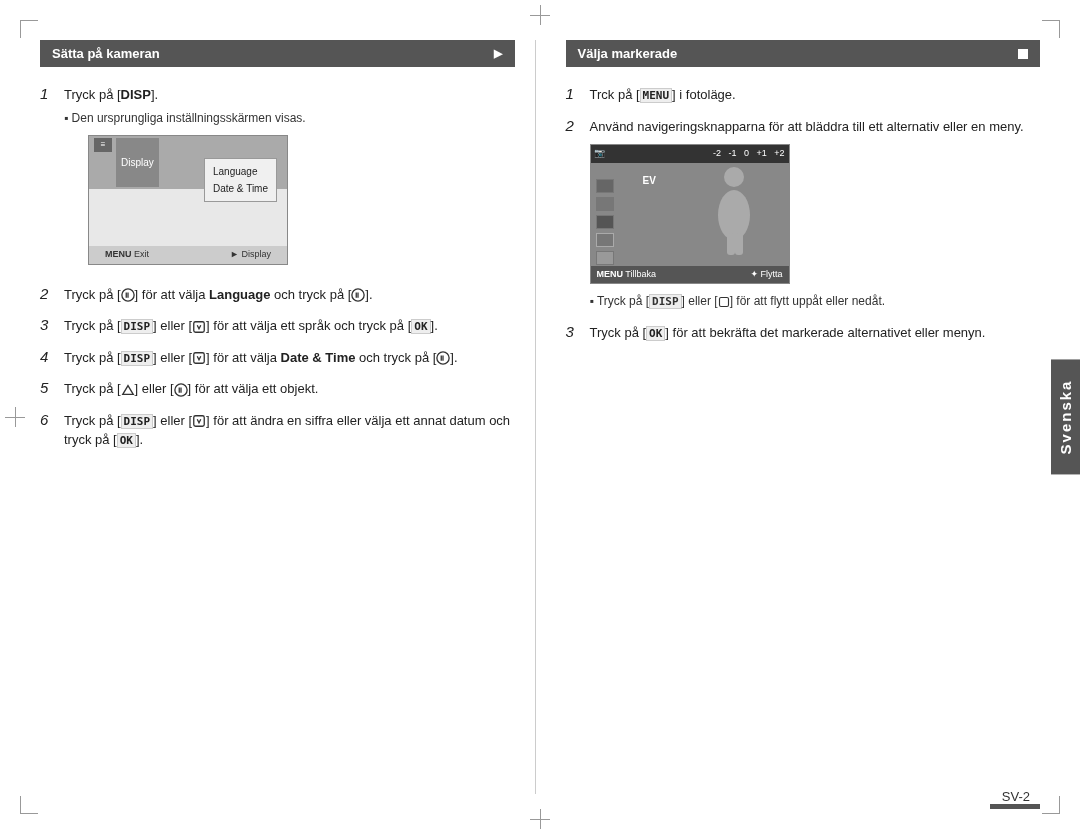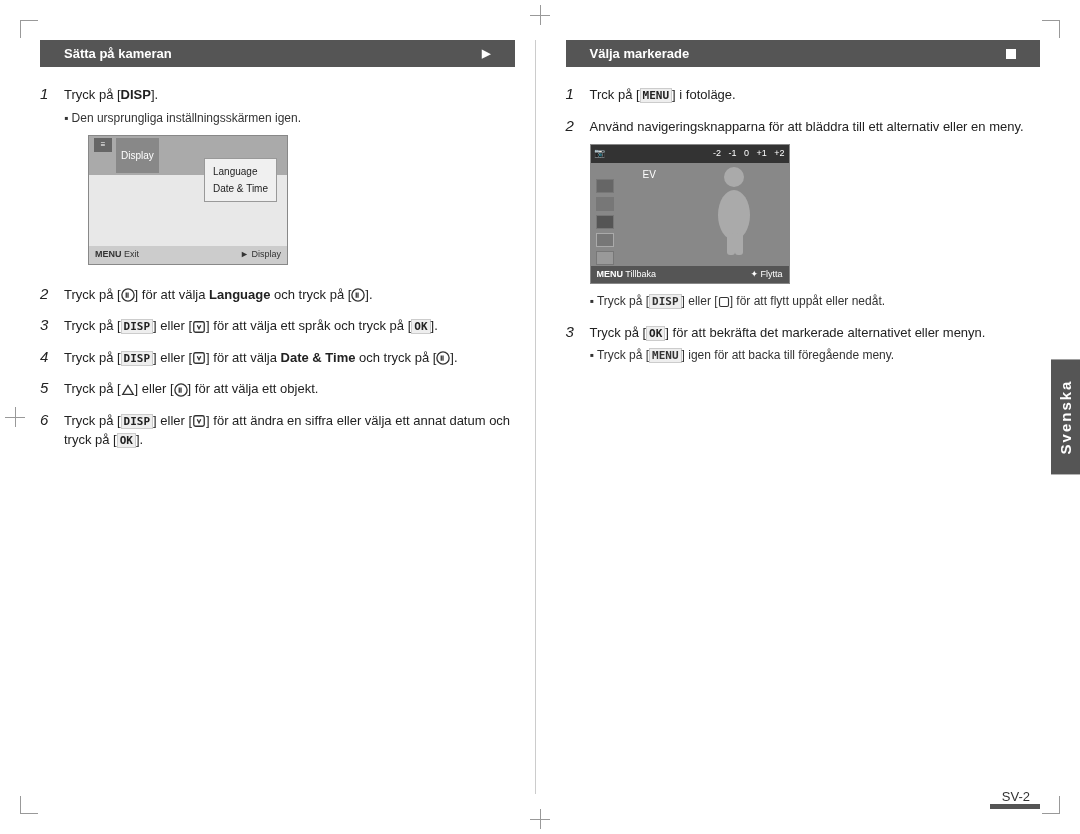--- a/index.html
+++ b/index.html
@@ -71,21 +71,21 @@
       flex: 1;
       padding-left: 30px;
     }
 
     
     .section-header {
       display: flex;
       align-items: center;
       background: #555;
       color: #fff;
-      padding: 6px 24px;
+      padding: 6px 12px;
       font-weight: bold;
       font-size: 13px;
       margin-bottom: 18px;
       gap: 8px;
     }
     .section-header .arrow {
       margin-left: auto;
       font-size: 11px;
     }
     .section-header .square {
@@ -145,42 +145,42 @@
       background: #666;
       display: flex;
       align-items: center;
       justify-content: center;
       color: white;
       font-size: 8px;
     }
     .camera-screen .display-label {
       background: #888;
       color: white;
-      padding: 10px 5px;
+      padding: 17px 5px;
       font-size: 10px;
     }
     .camera-screen .menu-items {
       position: absolute;
       right: 10px;
       top: 22px;
       background: #f0f0f0;
       border: 1px solid #999;
       padding: 4px 8px;
       font-size: 10px;
       line-height: 1.7;
     }
     .camera-screen .menu-bottom {
       position: absolute;
       bottom: 0;
       left: 0;
       right: 0;
       background: #ccc;
       display: flex;
       justify-content: space-between;
-      padding: 2px 6px;
+      padding: 2px 16px;
       font-size: 9px;
       color: #333;
       align-items: flex-end;
     }
 
     
     .ev-screen {
       border: 1px solid #888;
       width: 200px;
       height: 140px;
@@ -194,24 +194,24 @@
       background: #333;
       color: white;
       padding: 2px 4px;
       display: flex;
       align-items: center;
       gap: 4px;
     }
     .ev-label {
       position: absolute;
       left: 5px;
-      top: 22px;
+      top: 28px;
       color: white;
       font-size: 10px;
-      font-weight: normal;
+      font-weight: bold;
       margin-left: 47px;
     }
     .ev-icons-col {
       position: absolute;
       left: 5px;
       top: 34px;
       display: flex;
       flex-direction: column;
       gap: 4px;
     }
@@ -306,21 +306,21 @@
     <div class="col-left">
       <div class="section-header">
         <span>Sätta på kameran</span>
         <span class="arrow">▶</span>
       </div>
 
       <div class="step">
         <span class="step-number" style="font-style:italic;">1</span>
         <div class="step-content">
           Tryck på [<span class="inline-bold">DISP</span>].
-          <div class="sub-bullet">Den ursprungliga inställningsskärmen igen.</div>
+          <div class="sub-bullet">Den ursprungliga inställningsskärmen visas.</div>
 
           
           <div class="camera-screen">
             <div class="menu-bar-top">
               <div class="menu-icon">≡</div>
               <div class="display-label">Display</div>
             </div>
             <div class="menu-items">
               <div>Language</div>
               <div>Date &amp; Time</div>
@@ -444,19 +444,18 @@
           <div class="sub-bullet">Tryck på [<span class="mono-bold">DISP</span>] eller [<svg style="display:inline;width:12px;height:12px;vertical-align:middle;" viewBox="0 0 16 16">
                 <rect x="2" y="2" width="12" height="12" rx="2" fill="none" stroke="#333" stroke-width="1.5"></rect>
               </svg>] för att flytt uppåt eller nedåt.</div>
         </div>
       </div>
 
       <div class="step">
         <span class="step-number" style="font-style:italic;">3</span>
         <div class="step-content">
           Tryck på [<span class="mono-bold">OK</span>] för att bekräfta det markerade alternativet eller menyn.
-          <div class="sub-bullet">Tryck på [<span class="mono-bold">MENU</span>] igen för att backa till föregående meny.</div>
         </div>
       </div>
 
     </div>
   </div>
 </div>
 
 </body></html>

